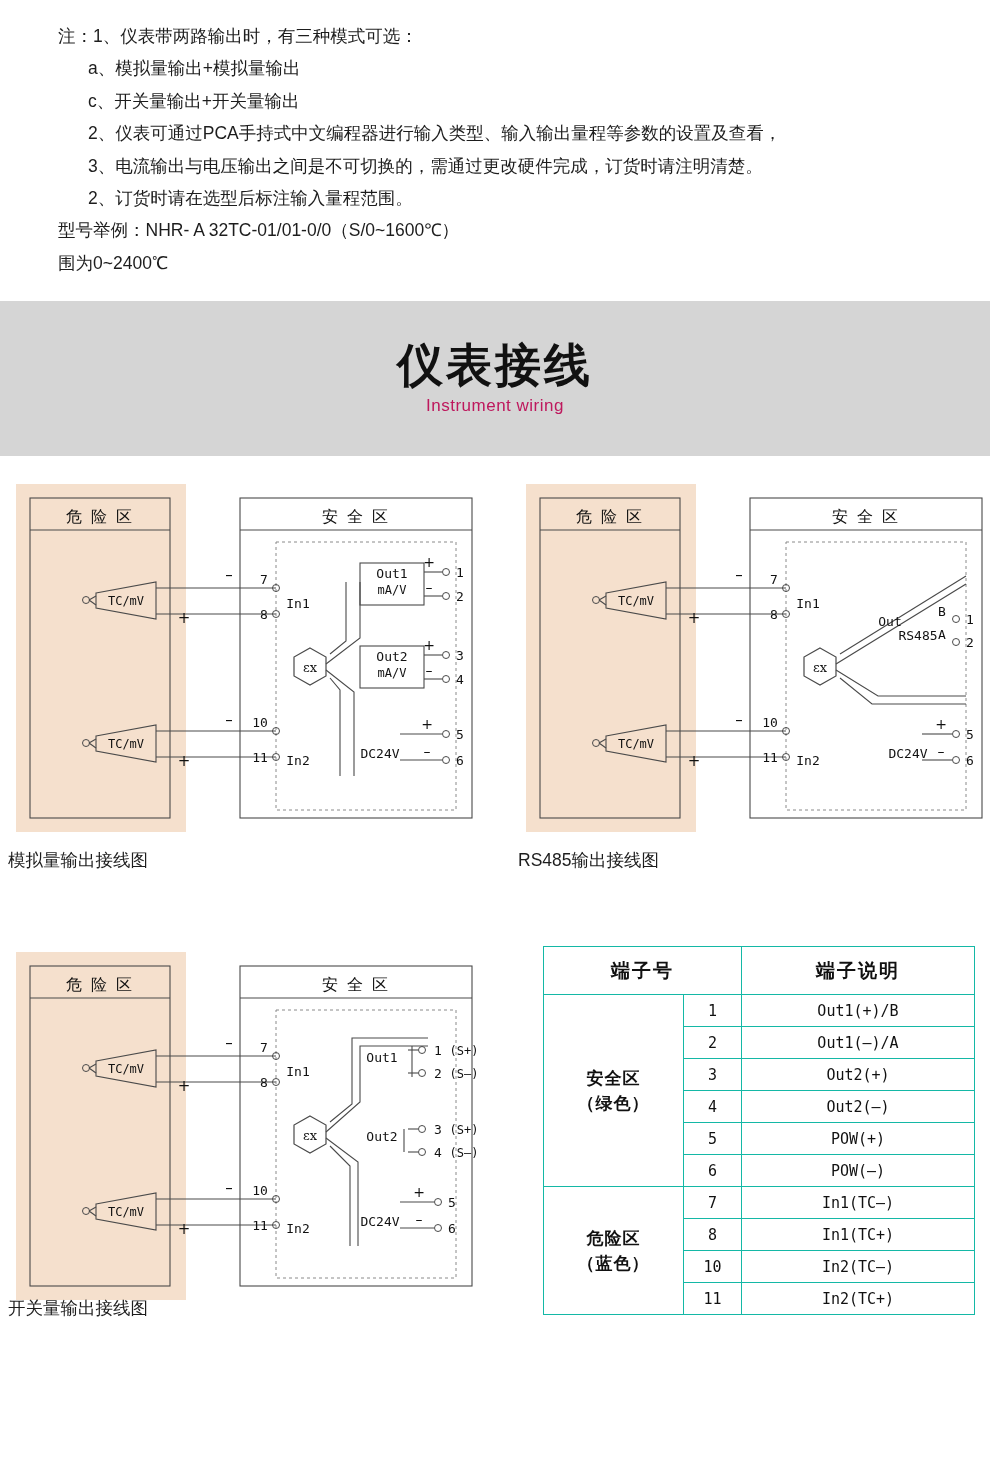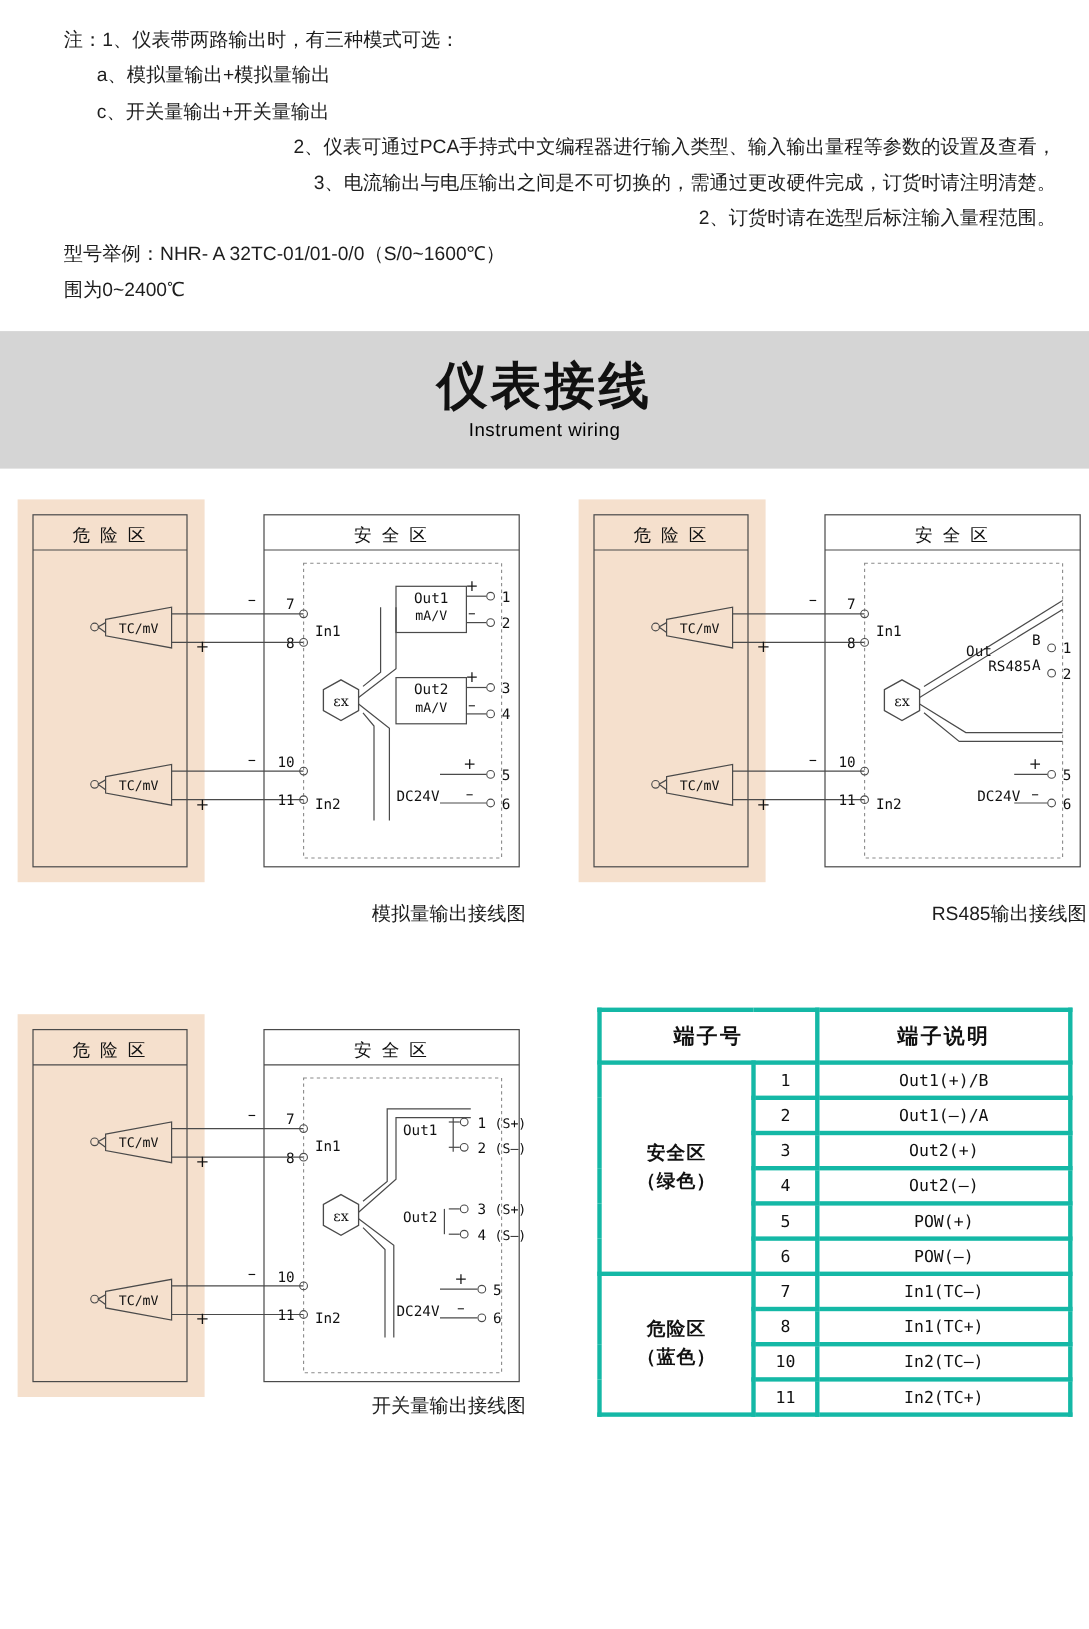--- a/index.html
+++ b/index.html
@@ -15,83 +15,83 @@
   }
   
   .notes {
     padding: 20px 30px 0 58px;
     font-size: 17.5px;
     line-height: 1.85;
     color: #1d1d1d;
   }
   .notes .ln { white-space: pre-wrap; }
   .ind1 { padding-left: 30px; }
-  .ind2 { padding-left: 30px; text-align: right; }
+  .ind2 { padding-left: 30px; }
   .hang { padding-left: 0; }
 
   
   .banner {
     margin-top: 22px;
     width: 990px;
-    height: 125px;
+    height: 155px;
     background: #d5d5d5;
     display: flex;
     flex-direction: column;
     align-items: center;
     justify-content: center;
   }
   .banner-title {
     font-family: "DejaVu Sans", sans-serif;
     font-weight: bold;
     font-size: 46px;
     letter-spacing: 3px;
     color: #111;
     line-height: 1.05;
   }
   .banner-sub {
     font-size: 17px;
-    color: #000000;
+    color: #be185d;
     margin-top: 6px;
     letter-spacing: .5px;
   }
 
   
   .diagrams { position: relative; width: 990px; }
   .diagram {
     position: absolute;
     width: 470px;
     height: 355px;
   }
   .d1 { left: 8px;   top: 22px; }
   .d2 { left: 518px; top: 22px; }
   .d3 { left: 8px;   top: 490px; }
 
   .caption {
     position: absolute;
     font-size: 17.5px;
     color: #1d1d1d;
-    text-align: right;
+    text-align: left;
     width: 470px;
   }
   .cap1 { left: 8px;   top: 392px; }
   .cap2 { left: 518px; top: 392px; }
   .cap3 { left: 8px;   top: 814px; margin-top: 26px; }
 
   
   .term-table {
     position: absolute;
     left: 543px;
     top: 490px;
     width: 432px;
     border-collapse: collapse;
     font-family: "DejaVu Sans Mono", monospace;
     font-size: 15px;
   }
   .term-table td, .term-table th {
-    border: 4px solid #14b8a6;
+    border: 1px solid #14b8a6;
     text-align: center;
     padding: 0;
     height: 32px;
     color: #111;
     font-weight: normal;
   }
   .term-table th {
     height: 48px;
     font-family: "DejaVu Sans", sans-serif;
     font-size: 19px;

